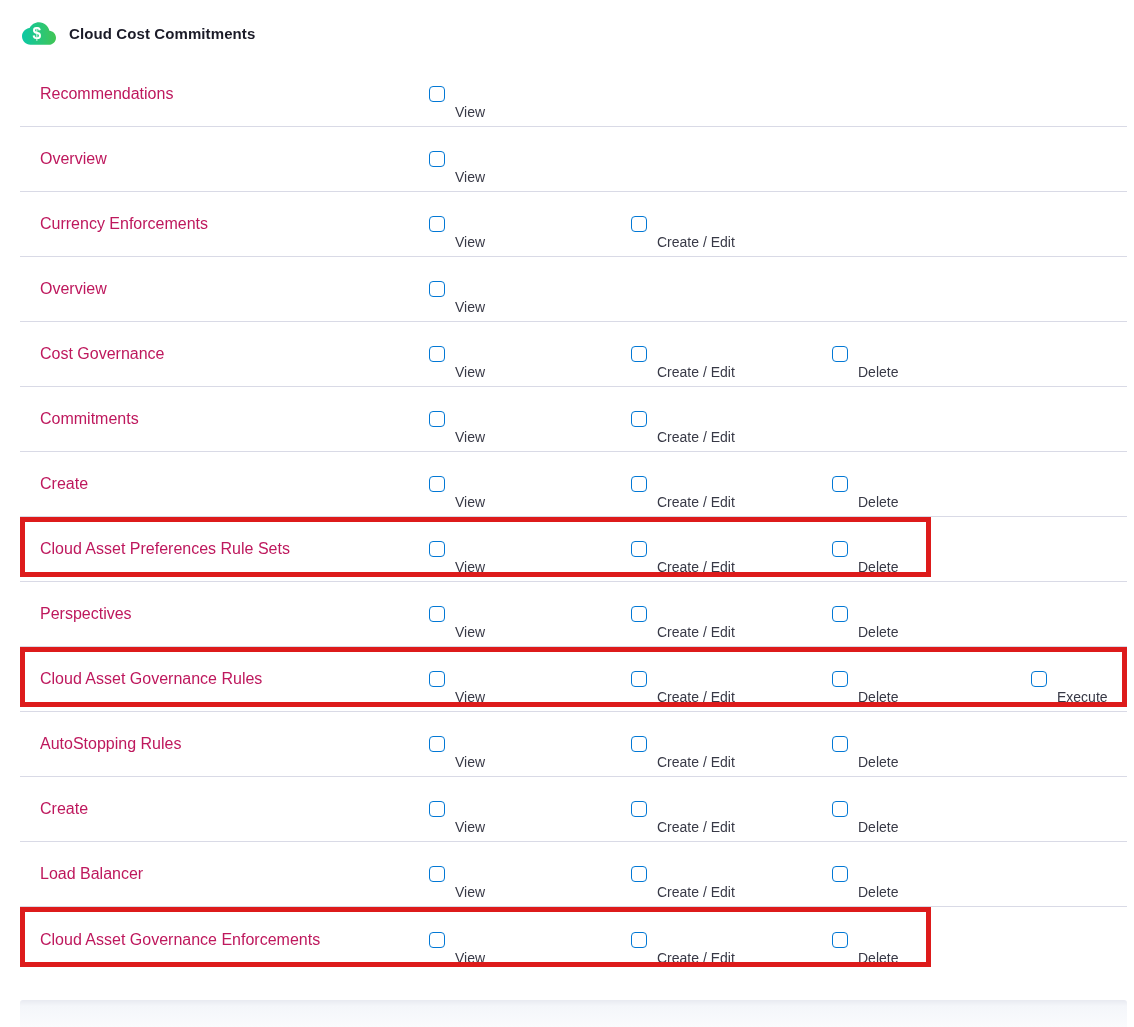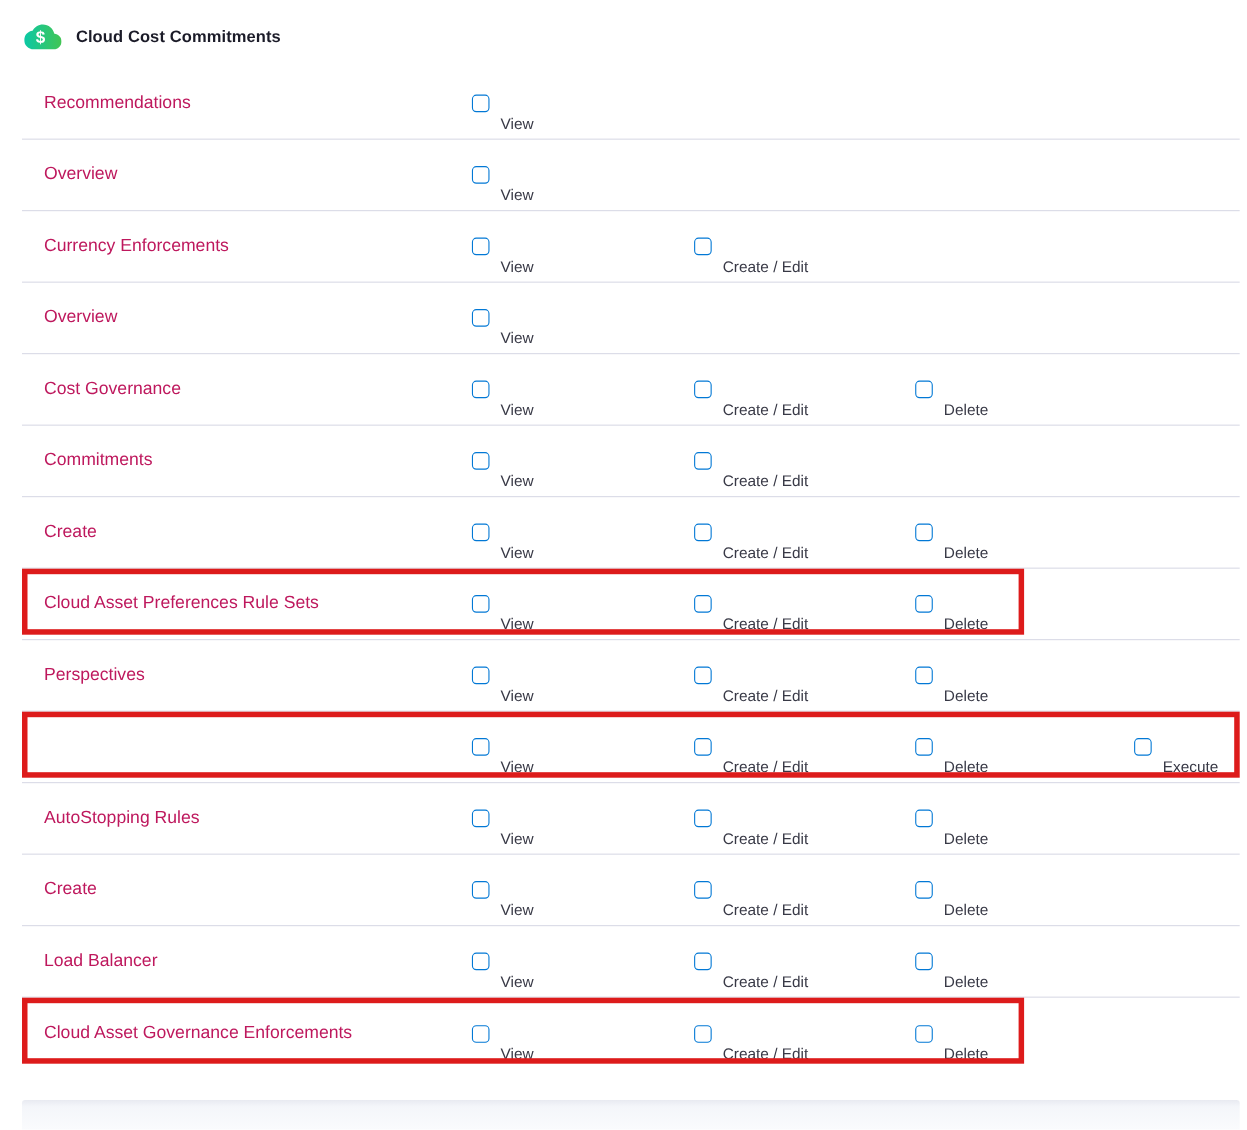--- a/index.html
+++ b/index.html
@@ -209,20 +209,23 @@
           <input type="checkbox" style="">
           <span class="perm-label">Create / Edit</span>
         </label>
         <label class="perm" style="grid-column: 4;">
           <input type="checkbox" style="">
           <span class="perm-label">Delete</span>
         </label>
       </div>
 
   <div class="row">
+    <div class="cell label-cell">
+      <span class="row-label">Cloud Asset Governance Rules</span>
+    </div>
   <label class="perm" style="grid-column: 2;">
           <input type="checkbox" style="">
           <span class="perm-label">View</span>
         </label>
         <label class="perm" style="grid-column: 3;">
           <input type="checkbox" style="">
           <span class="perm-label">Create / Edit</span>
         </label>
         <label class="perm" style="grid-column: 4;">
           <input type="checkbox" style="">

